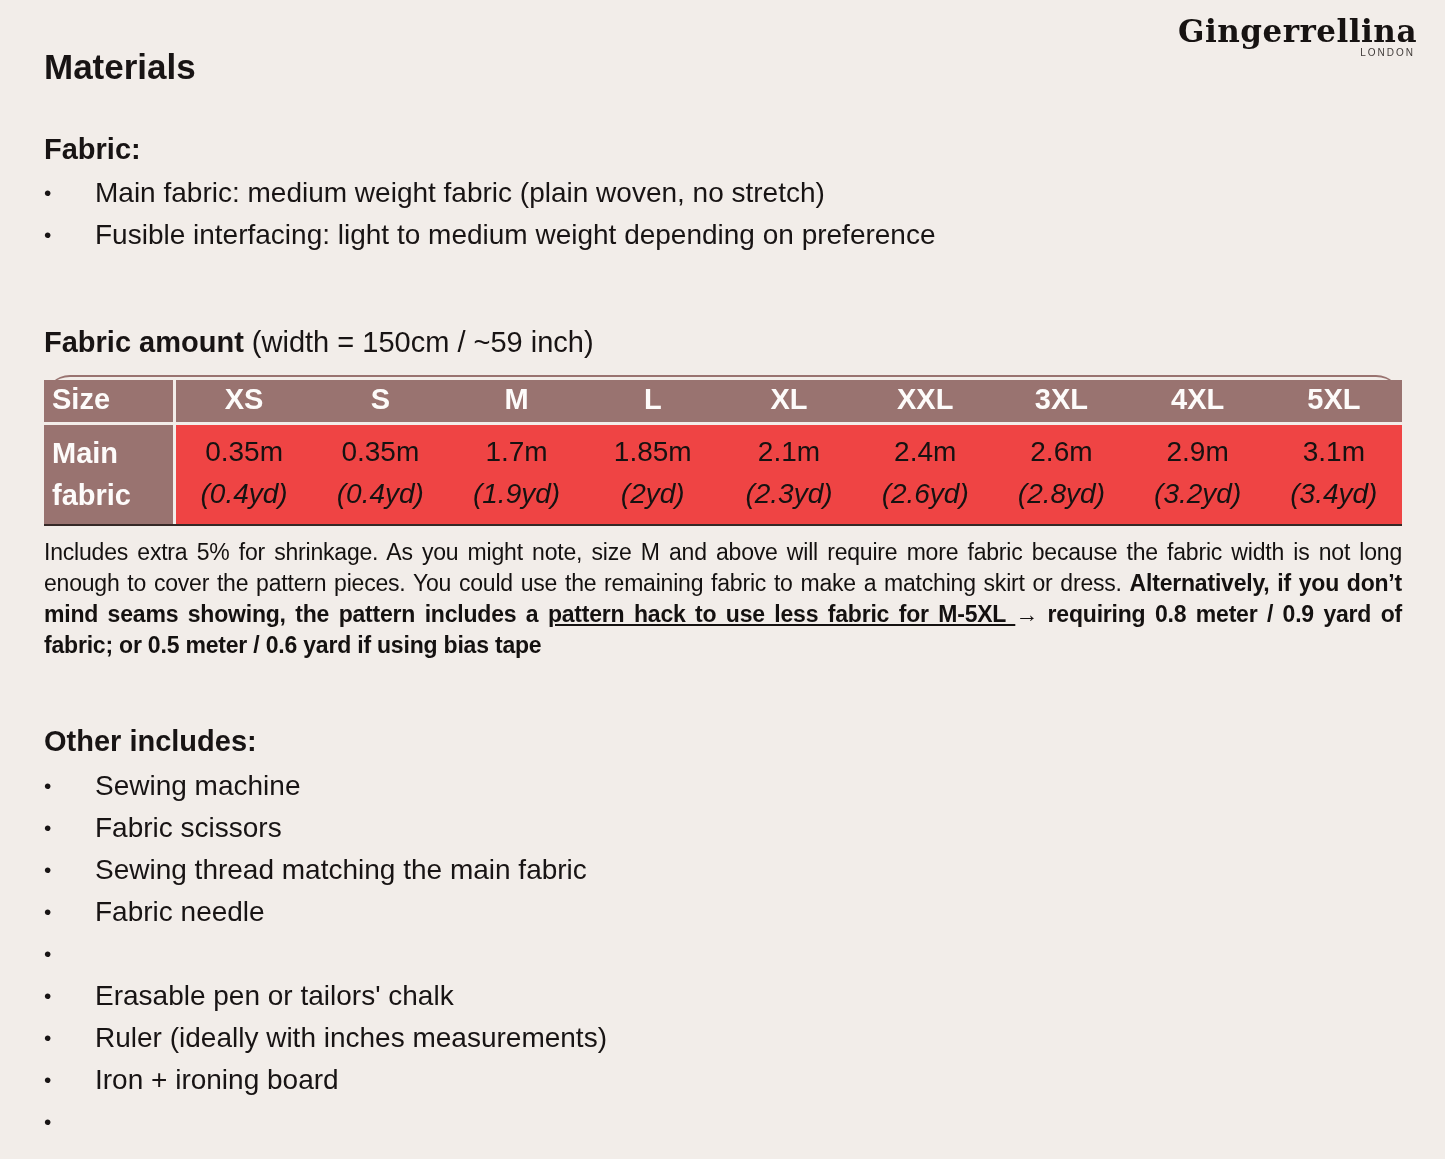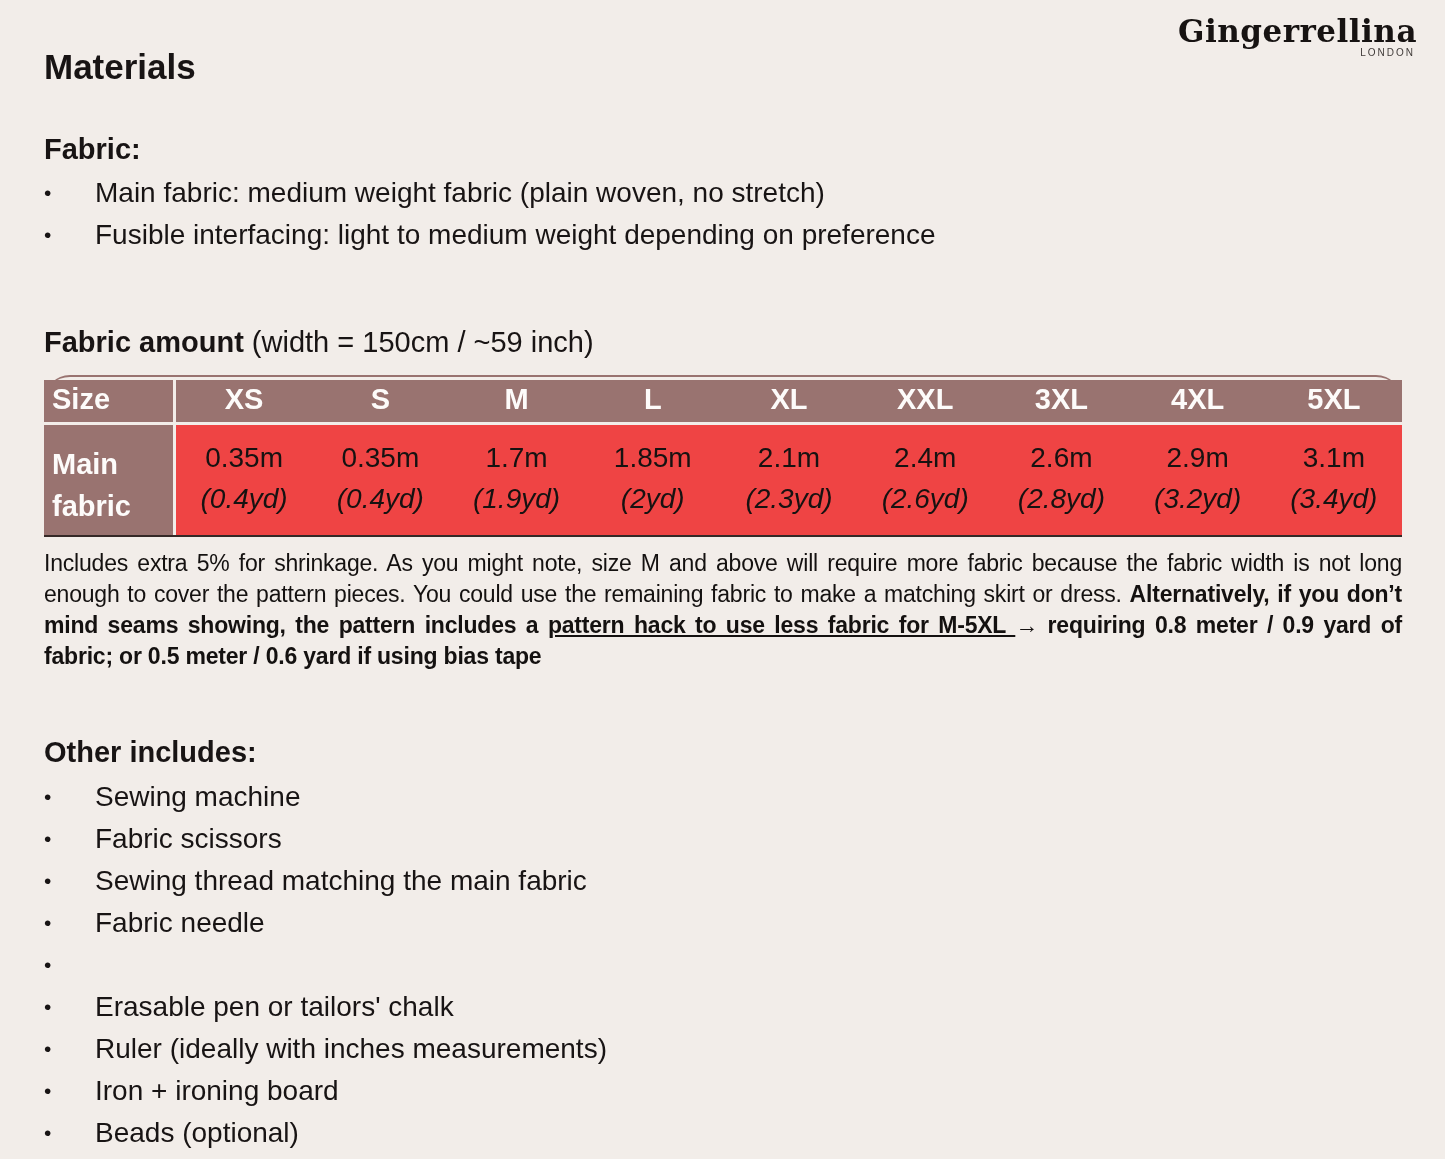--- a/index.html
+++ b/index.html
@@ -58,21 +58,21 @@
     padding:3px 0 6px; text-align:center;
     border-bottom:3px solid #f2ede9;
   }
   .size-table th.first {
     width:121px; text-align:left; padding-left:8px;
     border-right:3px solid #f2ede9;
   }
   .size-table td.row-label {
     background:#997370; color:#fdfbfa;
     font-size:29px; font-weight:700;
-    text-align:left; padding:18px 8px 8px;
+    text-align:left; padding:7px 8px 8px;
     border-right:3px solid #f2ede9;
     line-height:1.45;
   }
   .size-table td.val {
     background:#ef4444; text-align:center;
     font-size:28px; padding:5px 0 8px; line-height:1.48;
     color:#161211;
   }
   .size-table .yd { font-style:italic; display:block; }
   .size-table .m  { display:block; }
@@ -203,17 +203,16 @@
     <li>
       <span class="bullet-glyph">•</span>
       <span>Ruler (ideally with inches measurements)</span>
     </li>
     <li>
       <span class="bullet-glyph">•</span>
       <span>Iron + ironing board</span>
     </li>
     <li>
       <span class="bullet-glyph">•</span>
-      <span>Beads (optional)</span>
     </li>
   </ul>
 
 </div>
 
 </body></html>

